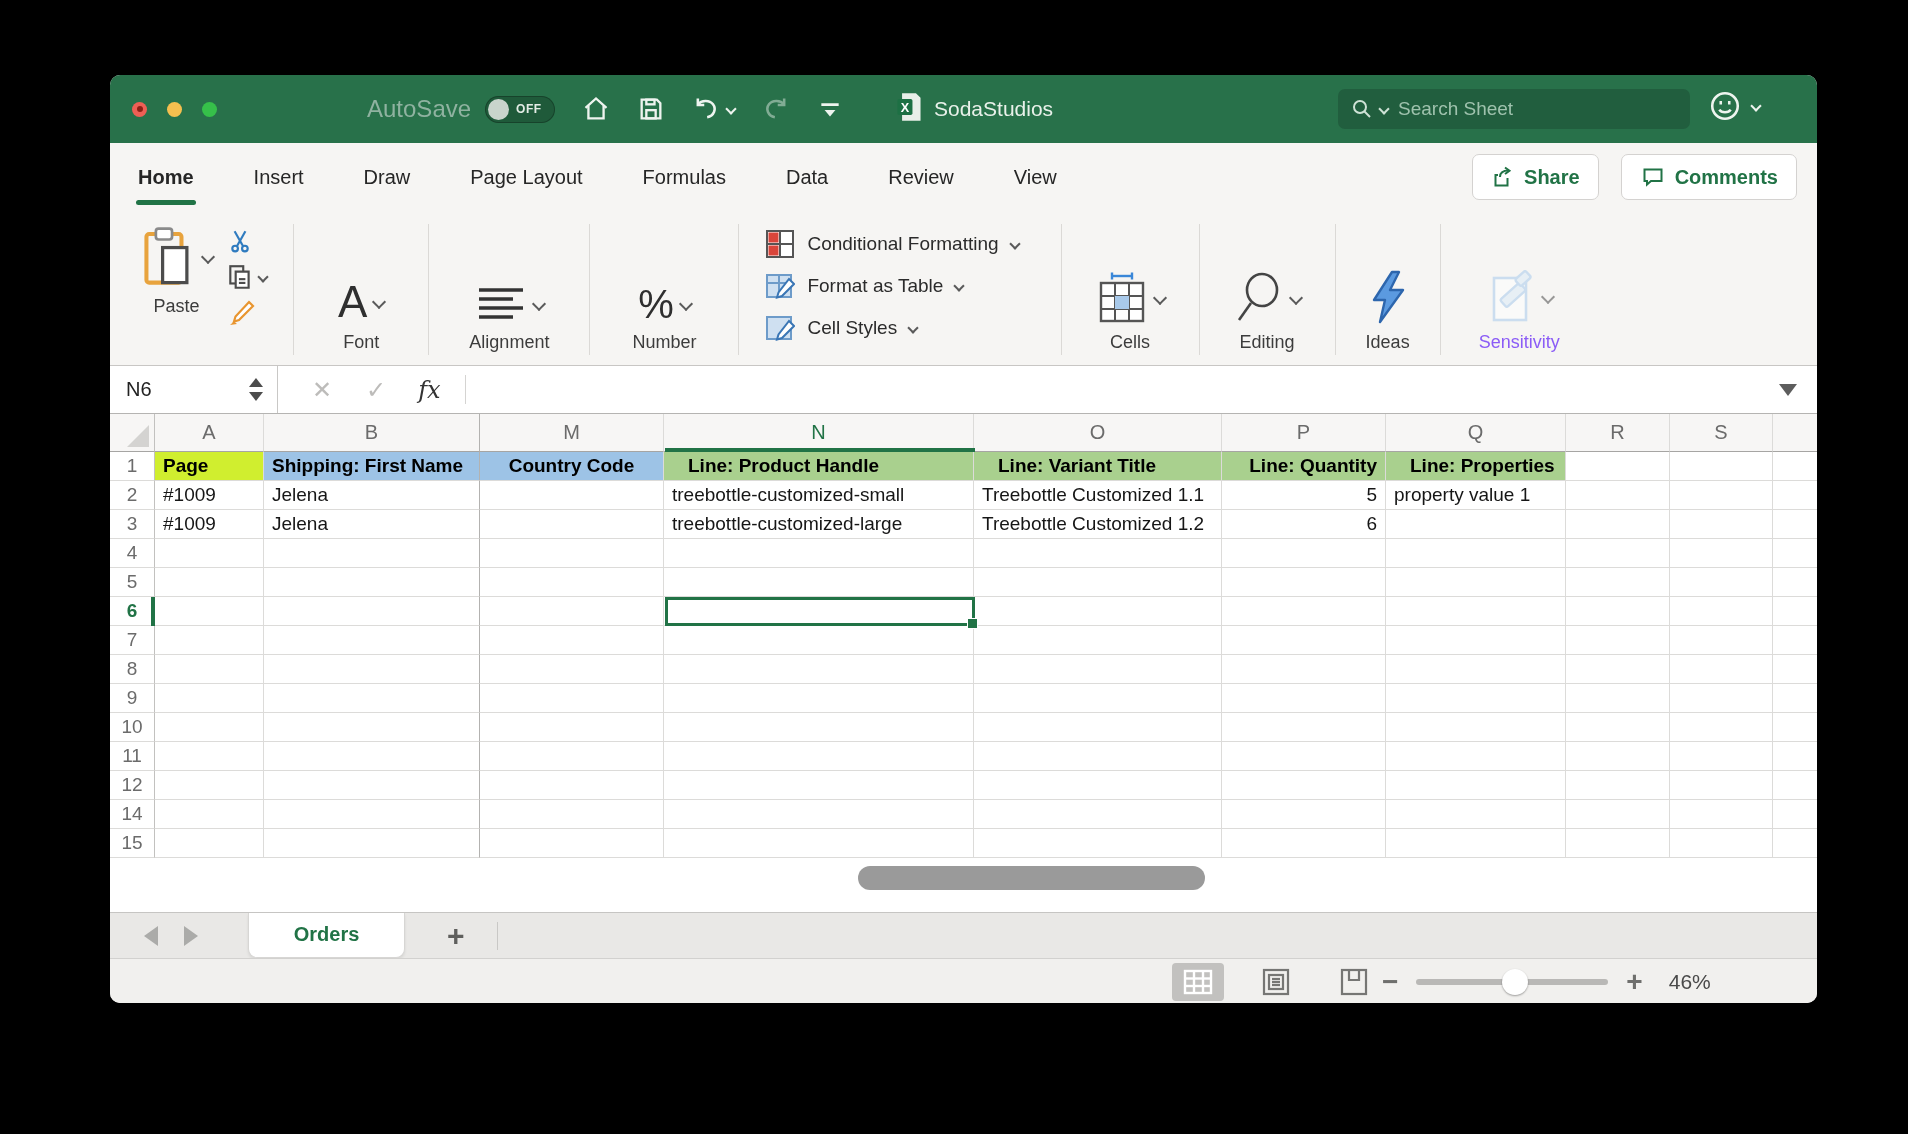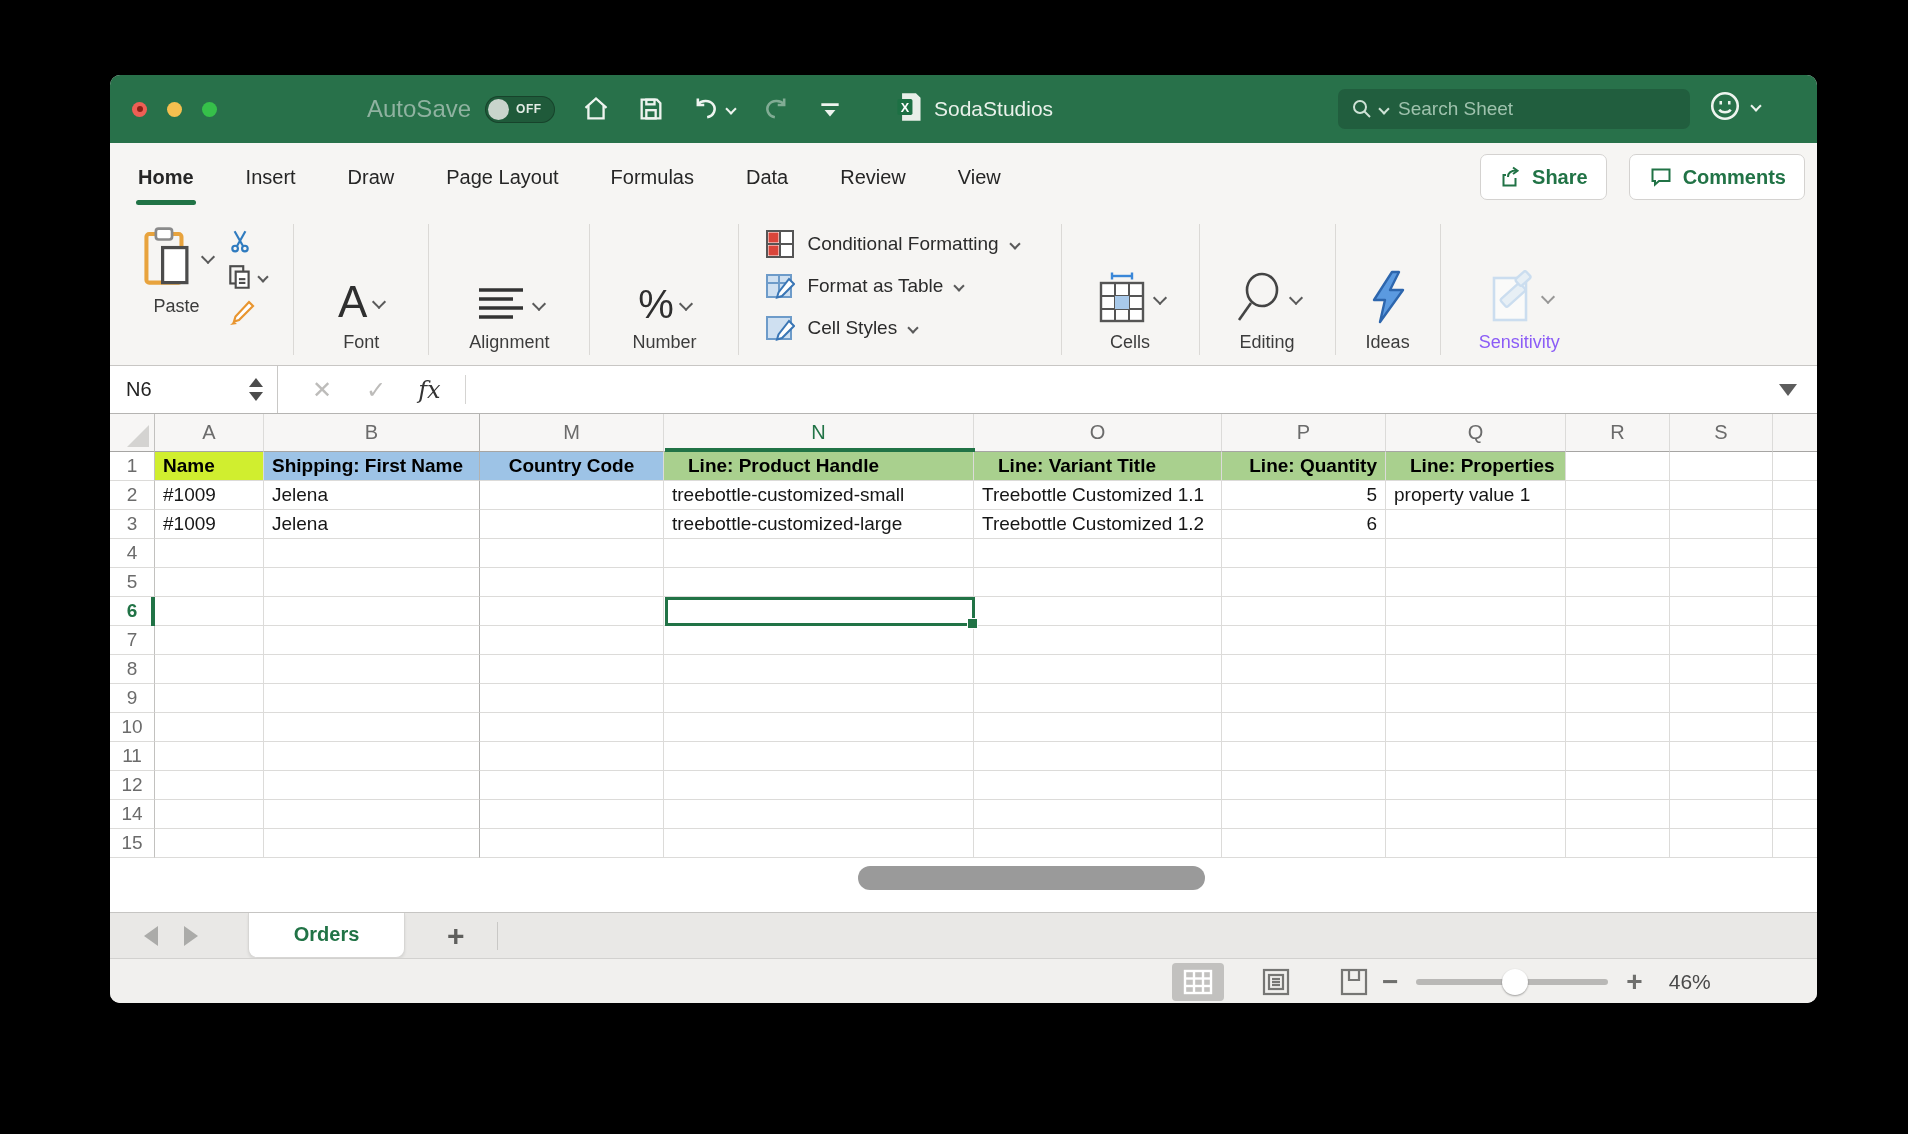--- a/index.html
+++ b/index.html
@@ -23,25 +23,25 @@
   .dim{opacity:.45;}
   .title-wrap{position:absolute;left:786px;top:0;height:68px;display:flex;align-items:center;gap:12px;}
   .doc-title{color:#e9f1ea;font-size:21px;}
   .searchbox{position:absolute;left:1228px;top:14px;width:352px;height:40px;background:#215e3e;border-radius:7px;display:flex;align-items:center;color:#9fc2ad;}
   .searchbox .ph{font-size:19px;margin-left:10px;}
   .smiley{position:absolute;left:1598px;top:14px;display:flex;align-items:center;gap:10px;color:#eef4ef;}
   .chev{width:8px;height:8px;border-right:2px solid currentColor;border-bottom:2px solid currentColor;transform:rotate(45deg);display:inline-block;}
   .chev.small{width:6px;height:6px;}
 
   
-  .tabrow{height:69px;background:#f6f5f3;display:flex;align-items:center;position:relative;}
+  .tabrow{height:69px;background:#f6f5f3;display:flex;align-items:center;position:relative;gap:8px;}
   .mtab{font-size:20px;color:#262626;margin-left:48px;position:relative;padding:4px 2px;cursor:default;}
   .mtab:first-child{margin-left:26px;font-weight:bold;}
   .mtab.active::after{content:"";position:absolute;left:0;right:0;bottom:-12px;height:5px;border-radius:3px;background:var(--accent-green);}
-  .actbtns{position:absolute;right:12px;top:11px;display:flex;gap:22px;text-align:center;}
+  .actbtns{position:absolute;right:20px;top:11px;display:flex;gap:22px;text-align:center;}
   .actbtn{background:#fff;border:1px solid #d4d2d0;border-radius:7px;height:44px;display:flex;align-items:center;gap:9px;padding:0 18px;color:var(--accent-green);font-size:20px;font-weight:bold;}
 
   
   .ribbon{height:153px;background:#f6f5f3;border-bottom:1px solid #c8c6c4;display:flex;align-items:stretch;position:relative;}
   .rgroup{display:flex;flex-direction:column;align-items:center;justify-content:flex-end;padding-bottom:12px;}
   .rlabel{font-size:18px;color:#3c3c3c;margin-top:8px;white-space:nowrap;}
   .rdiv{width:1px;background:#dbd9d6;margin:12px 0 10px 0;}
   .iconrow{display:flex;align-items:center;gap:7px;}
   .bigA{font-size:44px;color:#2f2f2f;line-height:1;font-weight:400;}
   .bigPct{font-size:40px;color:#2f2f2f;line-height:1;}
@@ -424,21 +424,21 @@
           <div class="xc c-N act">N</div>
           <div class="xc c-O">O</div>
           <div class="xc c-P">P</div>
           <div class="xc c-Q">Q</div>
           <div class="xc c-R">R</div>
           <div class="xc c-S">S</div>
           <div class="xc c-fill"></div>
         </div>
         <div class="xr xrow">
           <div class="xg">1</div>
-          <div class="xc c-A hdr f-yellow">Name</div>
+          <div class="xc c-A hdr f-yellow">Page</div>
           <div class="xc c-B hdr f-blue">Shipping: First Name</div>
           <div class="xc c-M hdr f-blue a-center">Country Code</div>
           <div class="xc c-N hdr f-green">Line: Product Handle</div>
           <div class="xc c-O hdr f-green">Line: Variant Title</div>
           <div class="xc c-P hdr f-green a-right">Line: Quantity</div>
           <div class="xc c-Q hdr f-green">Line: Properties</div>
           <div class="xc c-R"></div>
           <div class="xc c-S"></div>
           <div class="xc c-fill"></div>
         </div>

